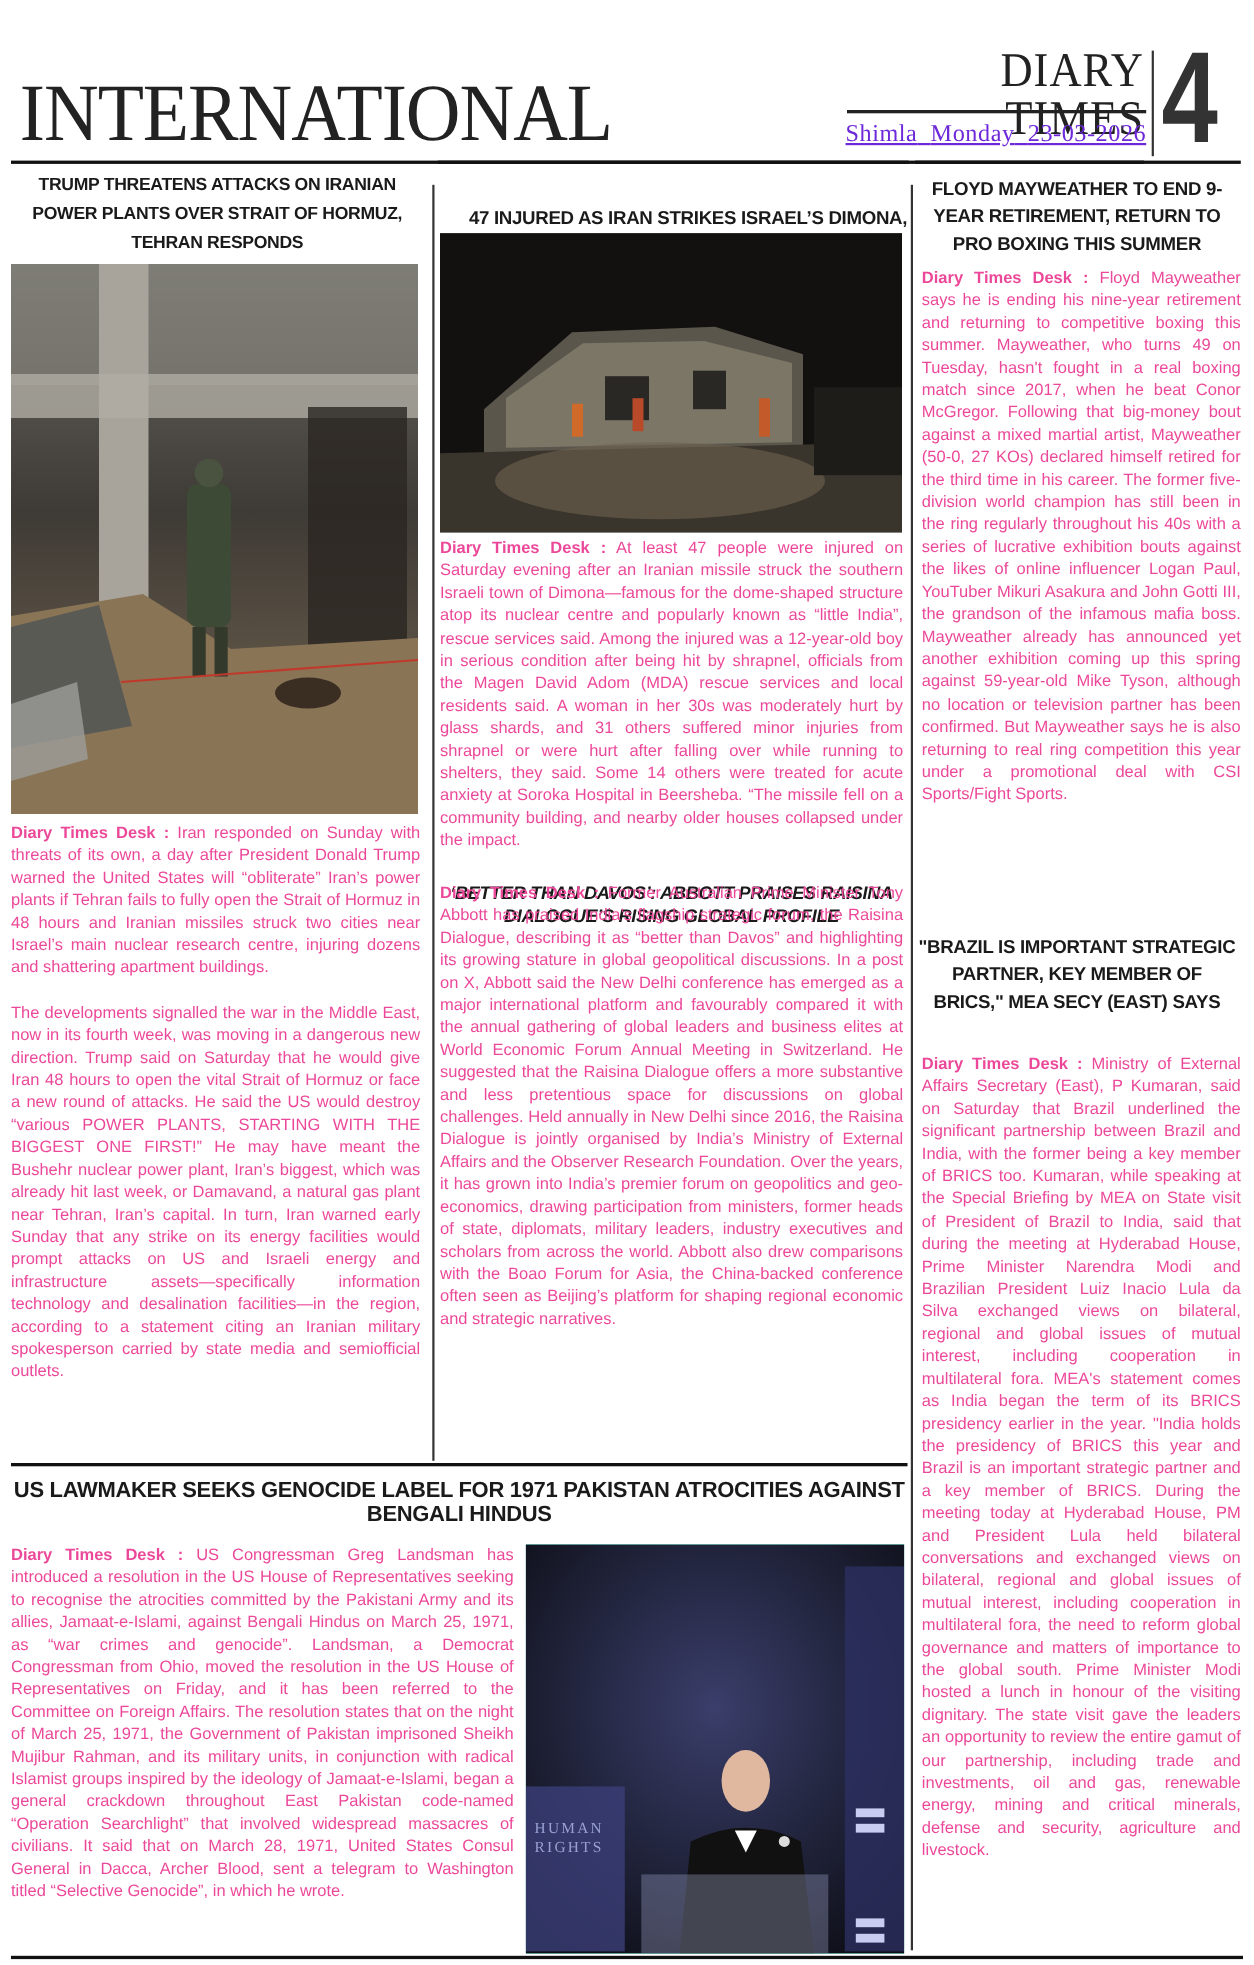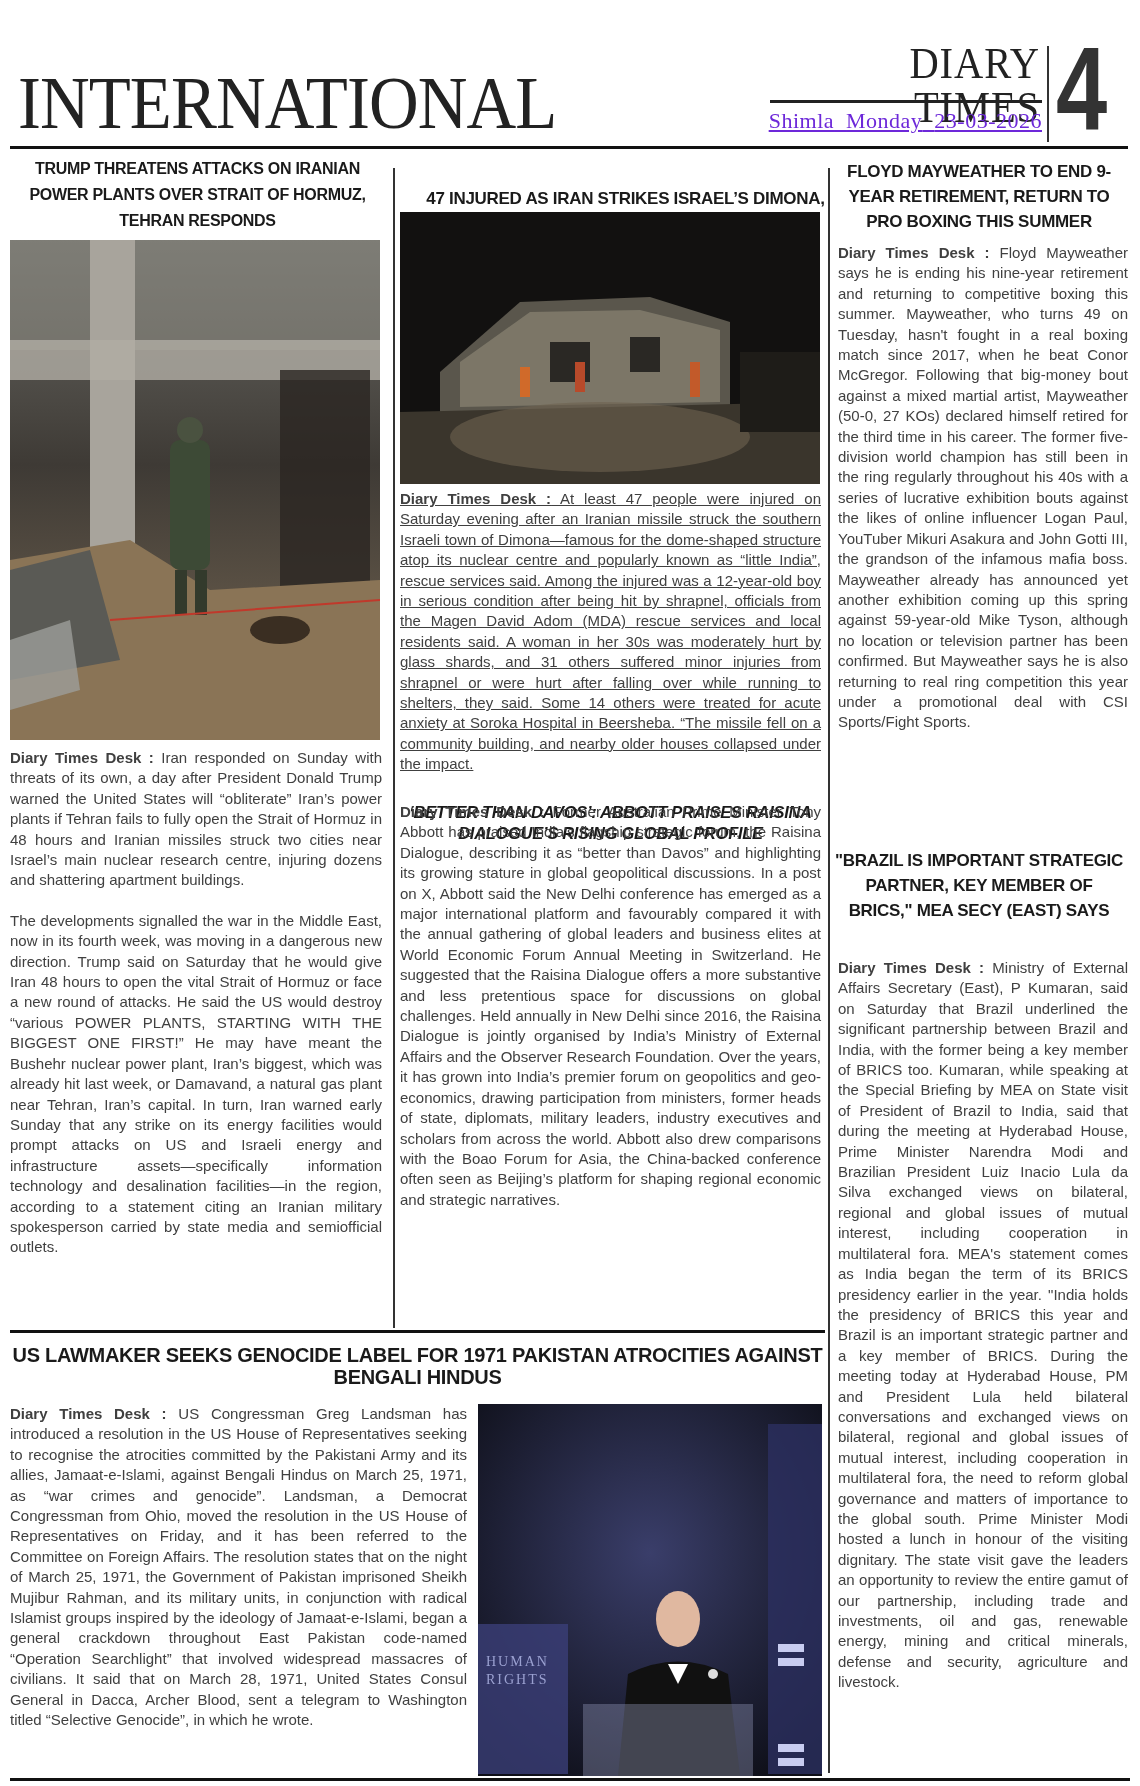--- a/index.html
+++ b/index.html
@@ -7,21 +7,21 @@
   .abs{position:absolute;}
   .section-title{left:18px;top:66px;font-family:"Liberation Serif",serif;font-size:74px;letter-spacing:-1px;transform:scaleX(0.93);transform-origin:left top;color:#222;line-height:1;}
   .masthead{left:760px;top:42px;width:280px;text-align:right;font-family:"Liberation Serif",serif;font-size:44px;letter-spacing:1px;color:#222;line-height:1;transform:scaleX(0.92);transform-origin:right top;}
   .mast-rule{left:770px;top:100px;width:272px;height:3px;background:#222;}
   .dateline{left:740px;top:108px;width:302px;text-align:right;font-family:"Liberation Serif",serif;font-size:22px;color:#6d28d9;letter-spacing:0.5px;text-decoration:underline;}
   .vsep{left:1047px;top:46px;width:2px;height:96px;background:#333;}
   .pageno{left:1056px;top:30px;font-family:"Liberation Sans",sans-serif;font-weight:bold;font-size:118px;color:#333;line-height:1;transform:scaleX(0.78);transform-origin:left top;}
   .hrule{height:3px;background:#111;}
   .vrule{width:2px;background:#333;}
   .headline{font-family:"Liberation Sans",sans-serif;font-weight:bold;text-align:center;text-transform:uppercase;color:#1a1a1a;letter-spacing:-0.3px;}
-  .body{font-family:"Liberation Sans",sans-serif;font-size:15px;line-height:20.4px;text-align:justify;color:#404040;}
+  .body{font-family:"Liberation Sans",sans-serif;font-size:15px;line-height:20.4px;text-align:justify;color:#ec4899;}
   .body p{margin:0;}
   .byline{font-weight:bold;}
   .photo{background:#333;overflow:hidden;}
   .para-gap{height:20px;}
 </style>
 </head>
 <body>
 
 <div class="abs section-title">INTERNATIONAL</div>
 <div class="abs masthead">DIARY TIMES</div>
@@ -84,21 +84,21 @@
       <rect x="150" y="130" width="40" height="40" fill="#2a2824"></rect>
       <rect x="230" y="125" width="30" height="35" fill="#2a2824"></rect>
       <polygon points="0,200 420,190 420,272 0,272" fill="#3a352c"></polygon>
       <ellipse cx="200" cy="225" rx="150" ry="35" fill="#6e6250" opacity="0.6"></ellipse>
       <rect x="120" y="155" width="10" height="30" fill="#d06a2a"></rect>
       <rect x="175" y="150" width="10" height="30" fill="#b84a2a"></rect>
       <rect x="290" y="150" width="10" height="35" fill="#c25a2a"></rect>
       <rect x="340" y="140" width="80" height="80" fill="#1e1c18"></rect>
     </svg>
   </div>
-  <div class="abs body" style="left:400px;top:489px;width:421px;text-decoration:underline;">
+  <div class="abs body" style="left:400px;top:489px;width:421px;">
     <p><span class="byline">Diary Times Desk :</span><span> At least 47 people were injured on Saturday evening after an Iranian missile struck the southern Israeli town of Dimona—famous for the dome-shaped structure atop its nuclear centre and popularly known as “little India”, rescue services said. Among the injured was a 12-year-old boy in serious condition after being hit by shrapnel, officials from the Magen David Adom (MDA) rescue services and local residents said. A woman in her 30s was moderately hurt by glass shards, and 31 others suffered minor injuries from shrapnel or were hurt after falling over while running to shelters, they said. Some 14 others were treated for acute anxiety at Soroka Hospital in Beersheba. “The missile fell on a community building, and nearby older houses collapsed under the impact.</span></p>
   </div>
 </section>
 
 <section>
   <h2 class="abs headline" style="left:398px;top:802px;width:425px;font-size:16.5px;line-height:21px;margin:0;font-style:italic;">‘BETTER THAN DAVOS’: ABBOTT PRAISES RAISINA DIALOGUE’S RISING GLOBAL PROFILE</h2>
   <div class="abs body" style="left:400px;top:802px;width:421px;">
     <p><span class="byline">Diary Times Desk :</span><span> Former Australian Prime Minister Tony Abbott has praised India’s flagship strategic forum, the Raisina Dialogue, describing it as “better than Davos” and highlighting its growing stature in global geopolitical discussions. In a post on X, Abbott said the New Delhi conference has emerged as a major international platform and favourably compared it with the annual gathering of global leaders and business elites at World Economic Forum Annual Meeting in Switzerland. He suggested that the Raisina Dialogue offers a more substantive and less pretentious space for discussions on global challenges. Held annually in New Delhi since 2016, the Raisina Dialogue is jointly organised by India’s Ministry of External Affairs and the Observer Research Foundation. Over the years, it has grown into India’s premier forum on geopolitics and geo-economics, drawing participation from ministers, former heads of state, diplomats, military leaders, industry executives and scholars from across the world. Abbott also drew comparisons with the Boao Forum for Asia, the China-backed conference often seen as Beijing’s platform for shaping regional economic and strategic narratives.</span></p>
   </div>
 </section>

